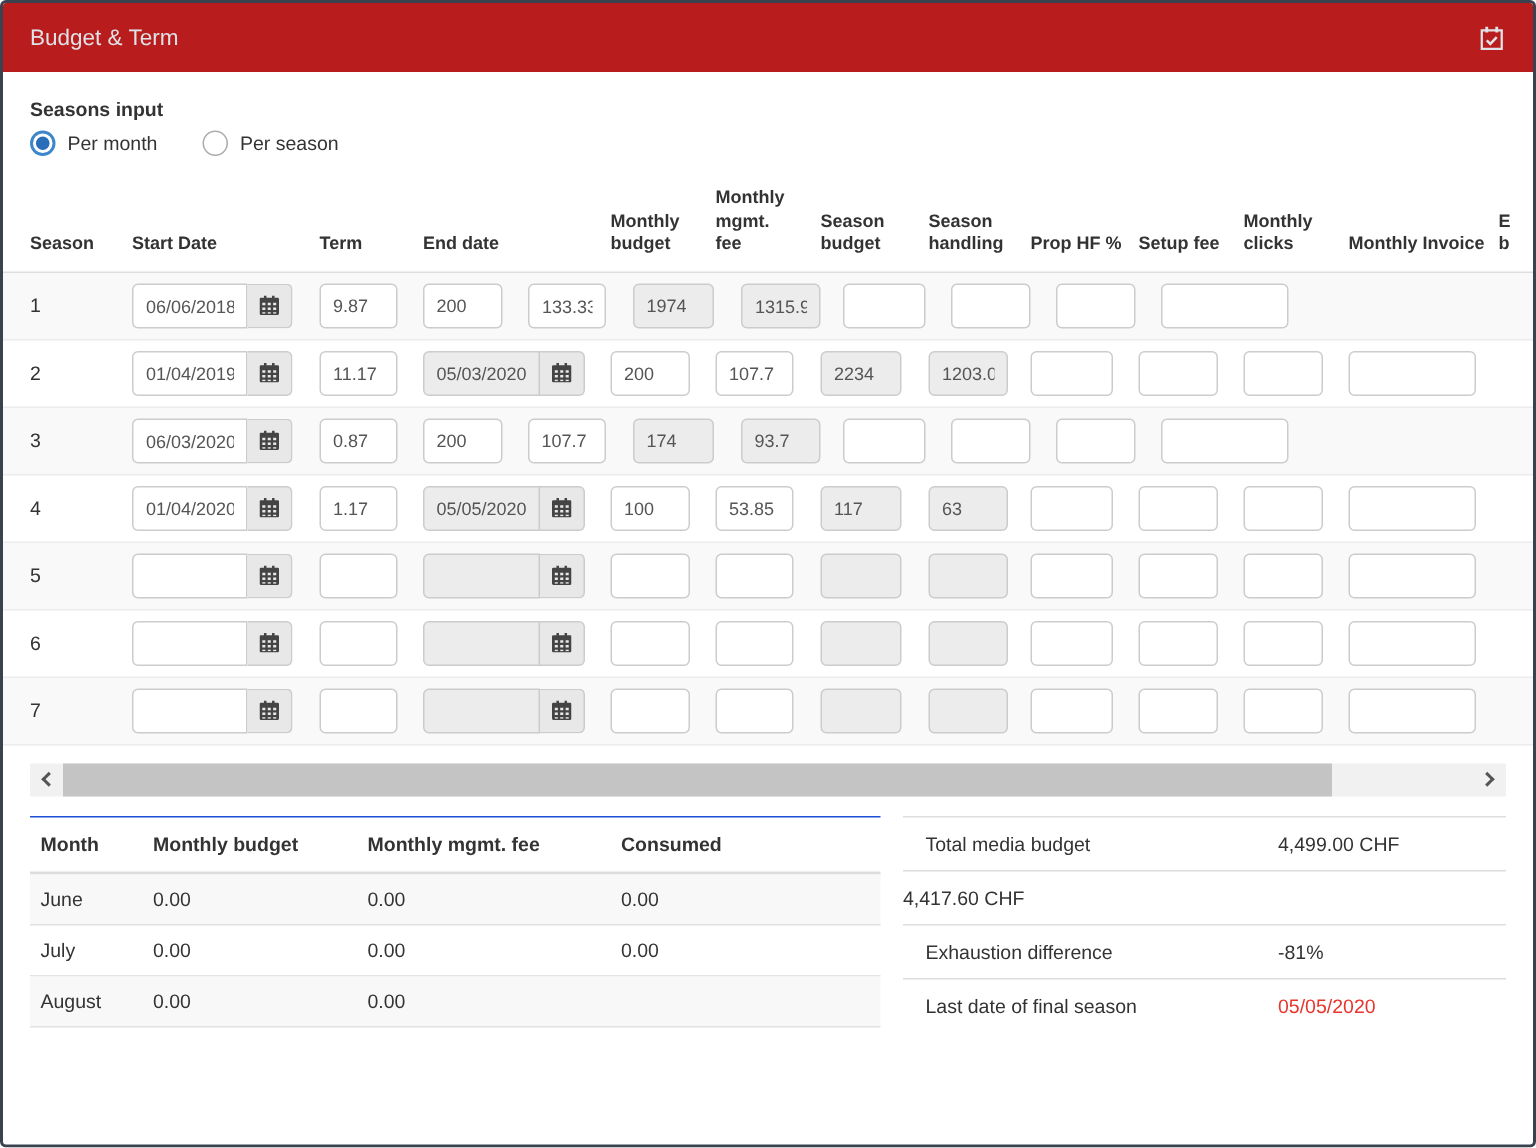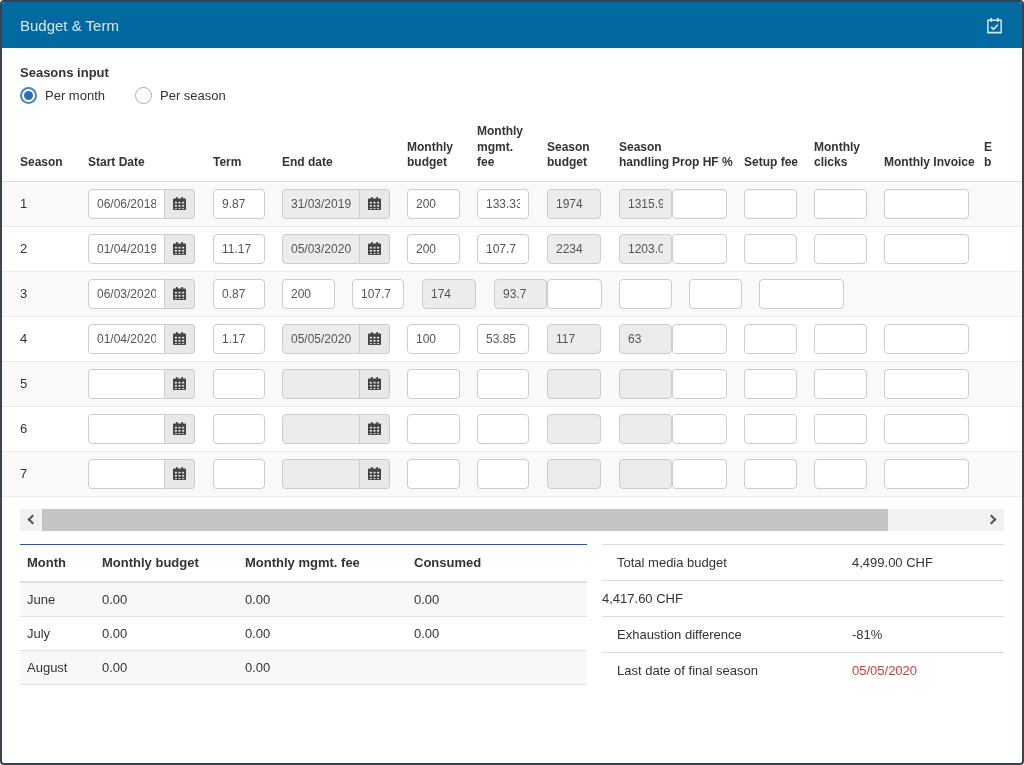--- a/index.html
+++ b/index.html
@@ -10,21 +10,21 @@
     color:#333; overflow:hidden;
   }
   .panel {
     width:1024px; height:765px;
     border:2px solid #3a4250; border-radius:4px;
     background:#fff; overflow:hidden;
     display:flex; flex-direction:column;
   }
   
   .titlebar {
-    flex:none; height:46px; background:#0369a1;
+    flex:none; height:46px; background:#b91c1c;
     display:flex; align-items:center; justify-content:space-between;
     padding:0 18px;
   }
   .titlebar .title { color:#dfe3e8; font-size:15px; }
   .titlebar .cal-check { width:19px; height:19px; display:block; }
 
   .content { flex:1; overflow:hidden; position:relative; }
 
   
   .seasons-label { margin:17px 18px 7px 18px; font-weight:bold; font-size:13px; }
@@ -51,21 +51,21 @@
   }
   #season-rows .srow:nth-child(odd) { background:#f9f9f9; }
 
   .c-season { width:68px; }
   .c-start  { width:107px; margin-right:18px; }
   .c-term   { width:52px;  margin-right:17px; }
   .c-end    { width:108px; margin-right:17px; }
   .c-mb     { width:53px;  margin-right:17px; }
   .c-mf     { width:52px;  margin-right:18px; }
   .c-sb     { width:54px;  margin-right:18px; }
-  .c-sh     { width:53px;  }
+  .c-sh     { width:53px;  margin-right:15px; }
   .c-ph     { width:55px;  margin-right:17px; }
   .c-sf     { width:53px;  margin-right:17px; }
   .c-mc     { width:53px;  margin-right:17px; }
   .c-mi     { width:85px;  margin-right:15px; }
   .c-eb     { width:60px;  white-space:pre-line; }
   .hdr-narrow { max-width:48px; display:inline-block; }
 
   .season-num { font-size:13px; }
   .inp {
     width:100%; height:30px; border:1px solid #ccc; border-radius:4px;
@@ -176,41 +176,20 @@
                       <rect x="9.8" y="8.6" width="2.2" height="1.8"></rect>
                       <rect x="2" y="12" width="2.2" height="1"></rect>
                       <rect x="5.9" y="12" width="2.2" height="1"></rect>
                       <rect x="9.8" y="12" width="2.2" height="1"></rect>
                     </g>
                   </svg>
         </span>
       </div>
     </div>
     <div class="c-term"><input class="inp" value="9.87" style=""></div>
-    <div class="c-end">
-      <div class="dategroup">
-        <input class="inp disabled" disabled="" value="31/03/2019" style="">
-        <span class="addon">
-          <svg width="13" height="13" viewBox="0 0 14 14">
-                    <path fill="#444" d="M3.2 0h1.8v1.6h4V0h1.8v1.6h2.2a1 1 0 0 1 1 1V13a1 1 0 0 1-1 1H1a1 1 0 0 1-1-1V2.6a1 1 0 0 1 1-1h2.2V0z"></path>
-                    <g fill="#e8e8e8">
-                      <rect x="2" y="5.2" width="2.2" height="1.8"></rect>
-                      <rect x="5.9" y="5.2" width="2.2" height="1.8"></rect>
-                      <rect x="9.8" y="5.2" width="2.2" height="1.8"></rect>
-                      <rect x="2" y="8.6" width="2.2" height="1.8"></rect>
-                      <rect x="5.9" y="8.6" width="2.2" height="1.8"></rect>
-                      <rect x="9.8" y="8.6" width="2.2" height="1.8"></rect>
-                      <rect x="2" y="12" width="2.2" height="1"></rect>
-                      <rect x="5.9" y="12" width="2.2" height="1"></rect>
-                      <rect x="9.8" y="12" width="2.2" height="1"></rect>
-                    </g>
-                  </svg>
-        </span>
-      </div>
-    </div>
     <div class="c-mb"><input class="inp" value="200" style=""></div>
     <div class="c-mf"><input class="inp" value="133.33" style=""></div>
     <div class="c-sb"><input class="inp disabled" disabled="" value="1974" style=""></div>
     <div class="c-sh"><input class="inp disabled" disabled="" value="1315.9" style=""></div>
     <div class="c-ph"><input class="inp" value="" style=""></div>
     <div class="c-sf"><input class="inp" value="" style=""></div>
     <div class="c-mc"><input class="inp" value="" style=""></div>
     <div class="c-mi"><input class="inp" value="" style=""></div>
   </div>
 

